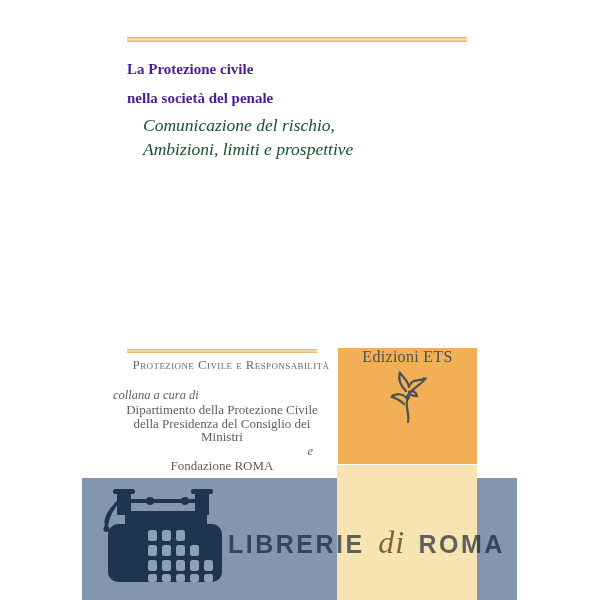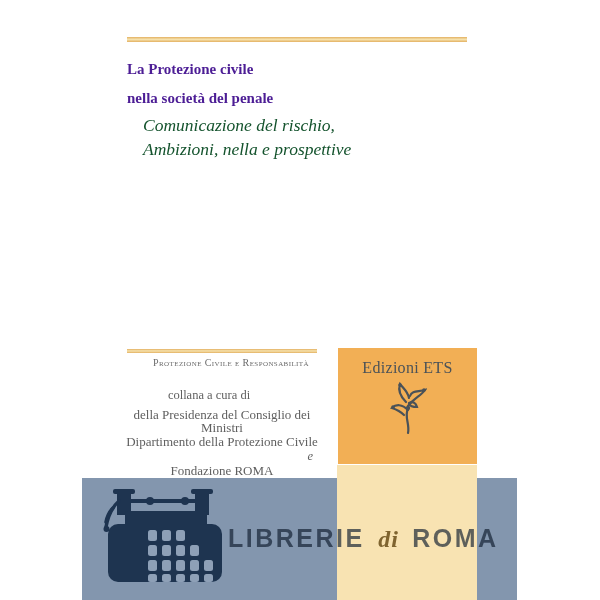--- a/index.html
+++ b/index.html
@@ -24,35 +24,35 @@
     position:absolute;left:127px;top:55px;width:360px;
     color:#4c1d95;font-weight:bold;font-size:15px;line-height:29px;
   }
   .subtitle{
     position:absolute;left:127px;top:114px;width:380px;
     color:#14532d;font-style:italic;font-size:17.5px;line-height:23.5px;margin-left:16px;
   }
   .series-label{
     position:absolute;left:127px;top:357px;width:208px;
     text-align:center;color:#6b6b6b;
-    font-variant:small-caps;font-size:10px;letter-spacing:0.4px;
+    font-variant:small-caps;font-size:13px;letter-spacing:0.4px;
   }
   .publisher-box{
     position:absolute;left:338px;top:348px;width:139px;height:116px;
     background:#f2af55;text-align:center;
   }
   .publisher-name{
-    margin-top:11px;color:#4a5258;font-size:16px;letter-spacing:0.3px;
+    color:#4a5258;font-size:16px;letter-spacing:0.3px;
   }
   .emblem{margin-top:4px;}
   .collana{
     position:absolute;left:113px;top:389px;width:218px;
     color:#5f5f5f;font-size:13px;line-height:13.5px;
   }
-  .collana .intro{font-size:12.5px;text-align:center;padding-right:26px;margin-bottom:5px;}
+  .collana .intro{font-style:italic;font-size:12.5px;text-align:left;padding-right:26px;}
   .collana .c-line{text-align:center;margin-bottom:0.5px;}
   .collana .conj{font-style:italic;font-size:12.5px;text-align:right;padding-right:18px;margin:1px 0 1px 0;}
   .cream-strip{
     position:absolute;left:337px;top:465px;width:140px;height:135px;
     background:#f8e3b2;z-index:2;
   }
   .band{
     position:absolute;left:82px;top:478px;width:435px;height:122px;
     background:#8396ae;z-index:1;
   }
@@ -60,39 +60,39 @@
     position:absolute;left:103px;top:486px;z-index:3;
   }
   .wm-text{
     position:absolute;left:228px;top:524px;z-index:3;white-space:nowrap;
     font-family:"Liberation Sans", sans-serif;font-weight:bold;
     font-size:25px;letter-spacing:2.5px;
   }
   .wm-dark{color:rgba(13,27,46,0.66);}
   .wm-di{
     color:rgba(92,64,10,0.78);font-family:"Liberation Serif", serif;
-    font-style:italic;font-weight:bold;font-size:24px;letter-spacing:1px;
+    font-style:italic;font-weight:normal;font-size:32px;letter-spacing:1px;
     padding:0 4px;
   }
 </style>
 </head>
 <body>
 
 <div id="canvas">
 
   <div class="rule-top rule"></div>
 
   <div class="title">
     <div>La Protezione civile</div>
     <div>nella società del penale</div>
   </div>
 
   <div class="subtitle">
     <div>Comunicazione del rischio,</div>
-    <div>Ambizioni, nella e prospettive</div>
+    <div>Ambizioni, limiti e prospettive</div>
   </div>
 
   <div class="rule-series rule"></div>
   <div class="series-label">Protezione Civile e Responsabilità</div>
 
   <div class="publisher-box">
     <div class="publisher-name">Edizioni ETS</div>
     <svg class="emblem" width="38" height="54" viewBox="0 0 38 54">
       <g fill="none" stroke="#4a5258" stroke-width="2.2" stroke-linecap="round">
         <path d="M19,52 C21,43 15,36 19,27"></path>
@@ -105,22 +105,22 @@
         <circle cx="11" cy="4" r="1.8"></circle>
         <circle cx="35" cy="9" r="1.8"></circle>
         <circle cx="4" cy="26" r="1.8"></circle>
         <circle cx="19" cy="27" r="2.2"></circle>
       </g>
     </svg>
   </div>
 
   <div class="collana">
     <div class="intro">collana a cura di</div>
+    <div class="c-line">Dipartimento della Protezione Civile</div>
     <div class="c-line">della Presidenza del Consiglio dei Ministri</div>
-    <div class="c-line">Dipartimento della Protezione Civile</div>
     <div class="conj">e</div>
     <div class="c-line">Fondazione ROMA</div>
   </div>
 
   <div class="band"></div>
   <div class="cream-strip"></div>
 
   <svg class="typewriter" width="125" height="100" viewBox="0 0 125 100">
     <g fill="#1e3450">
 

